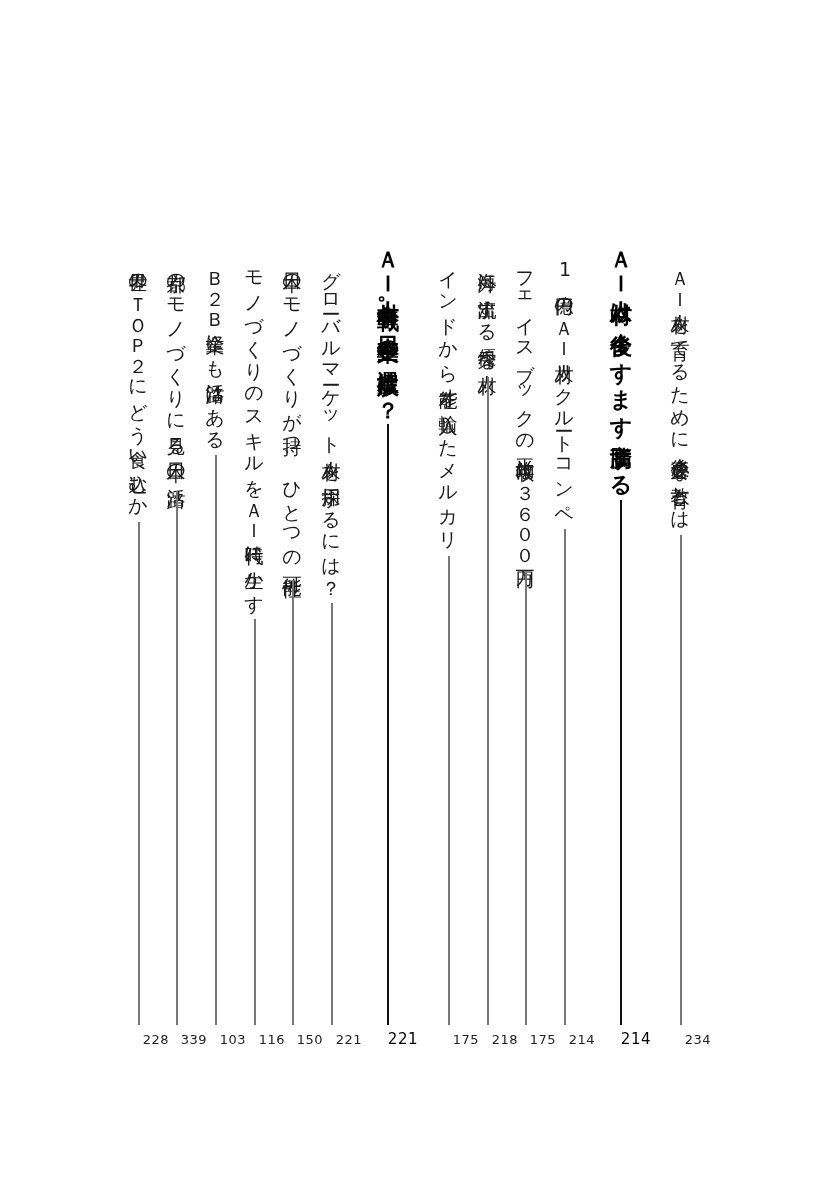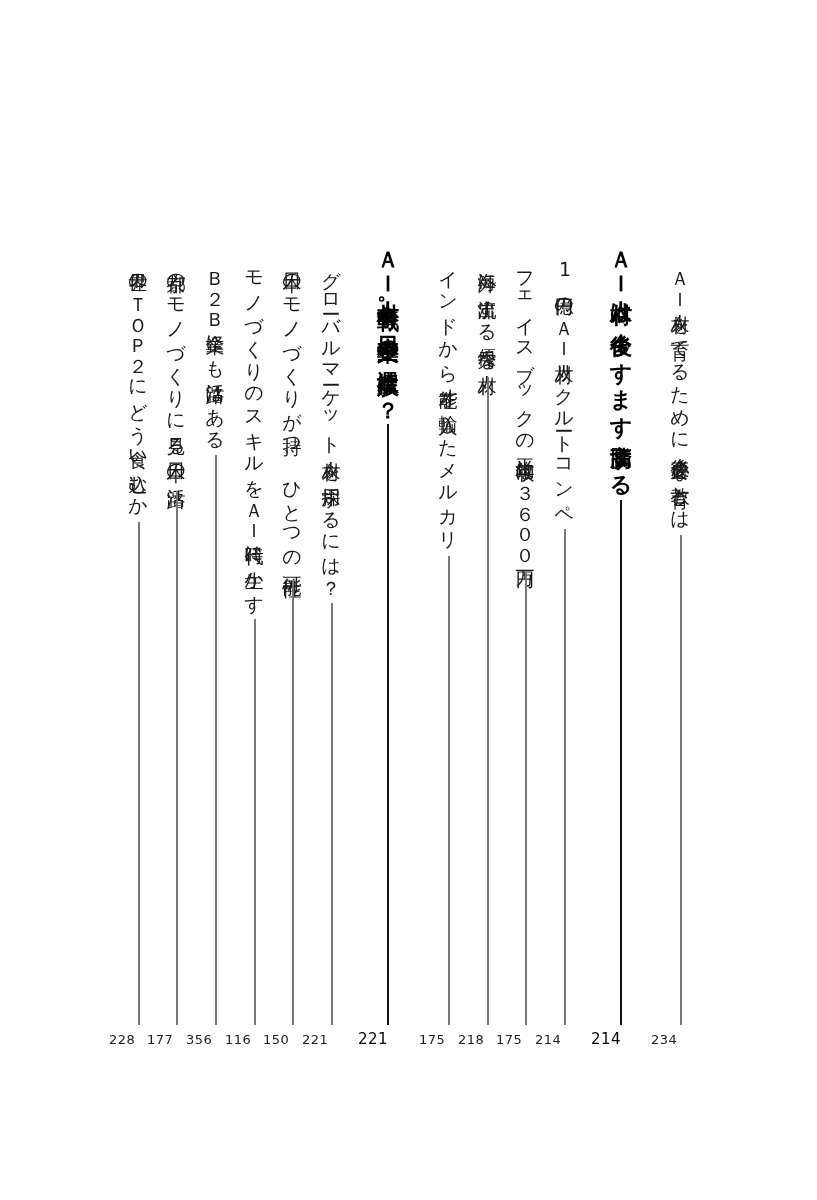--- a/index.html
+++ b/index.html
@@ -8,21 +8,21 @@
   .title {
     position:absolute; left:0; width:40px;
     writing-mode:vertical-rl; text-orientation:upright;
     font-size:19px; line-height:40px; letter-spacing:1.5px; color:#1a1a1a;
     text-align:start; white-space:nowrap;
   }
   .entry.heading .title { font-size:22px; font-weight:bold; color:#000; letter-spacing:2px; }
   .leader { position:absolute; left:19px; width:1.5px; background:#777; }
   .entry.heading .leader { background:#111; width:2px; }
   .page {
-    position:absolute; top:1032px; left:-10px; width:60px; text-align:left;
+    position:absolute; top:1032px; left:-10px; width:60px; text-align:right;
     font-size:13px; color:#222; letter-spacing:0.5px;
   }
   .entry.heading .page { font-size:15px; top:1030px; color:#000; }
 </style>
 </head>
 <body>
 
 <div id="toc">
   <div class="entry" style="left: 661px;">
       <div class="title" style="top: 258px;">ＡＩ人材を育てるために今後必要な教育とは</div>
@@ -70,25 +70,25 @@
       <div class="page">150</div>
     </div>
   <div class="entry" style="left: 235px;">
       <div class="title" style="top: 258px;">モノづくりのスキルをＡＩ時代に生かす</div>
       <div class="leader" style="top: 618.625px; height: 406.375px;"></div>
       <div class="page">116</div>
     </div>
   <div class="entry" style="left: 196px;">
       <div class="title" style="top: 258px;">Ｂ２Ｂ企業にも活路はある</div>
       <div class="leader" style="top: 455.453px; height: 569.547px;"></div>
-      <div class="page">356</div>
+      <div class="page">103</div>
     </div>
   <div class="entry" style="left: 157px;">
       <div class="title" style="top: 258px;">京都のモノづくりに見る日本の活路</div>
       <div class="leader" style="top: 490.922px; height: 534.078px;"></div>
-      <div class="page">177</div>
+      <div class="page">339</div>
     </div>
   <div class="entry" style="left: 119px;">
       <div class="title" style="top: 258px;">世界のＴＯＰ２にどう食い込むか</div>
       <div class="leader" style="top: 522.234px; height: 502.766px;"></div>
       <div class="page">228</div>
     </div>
 </div>
 
 </body></html>

